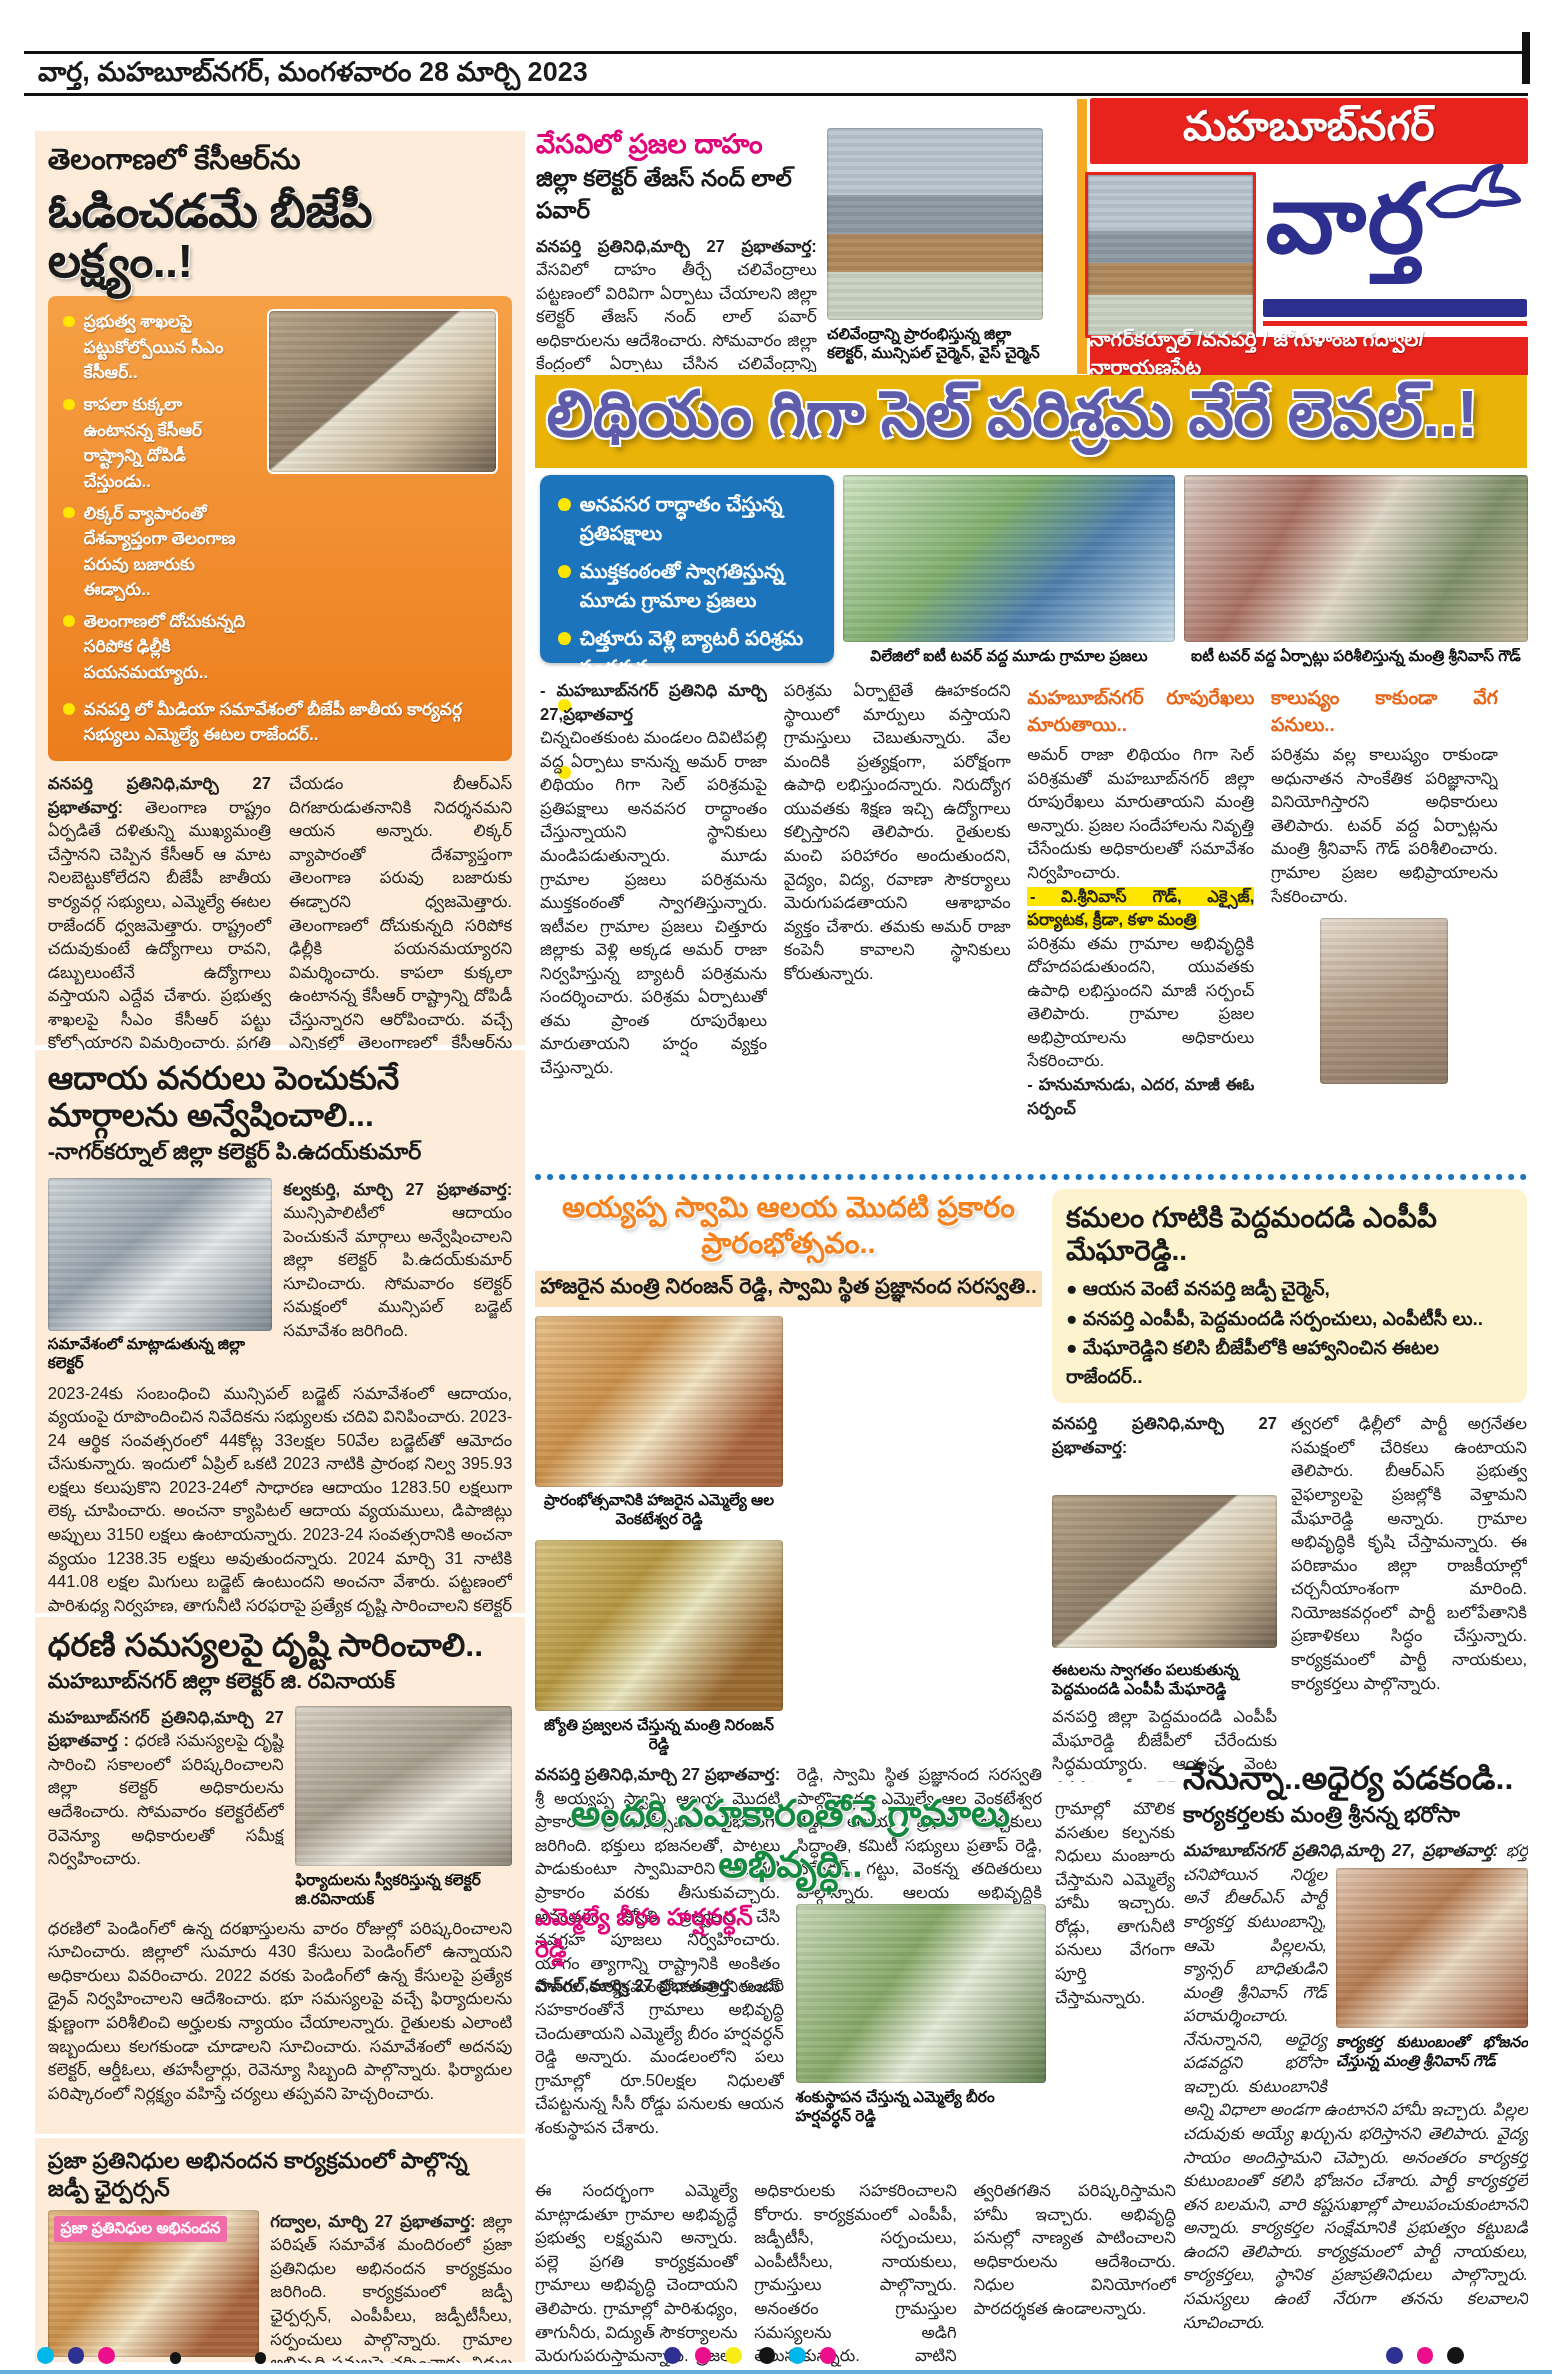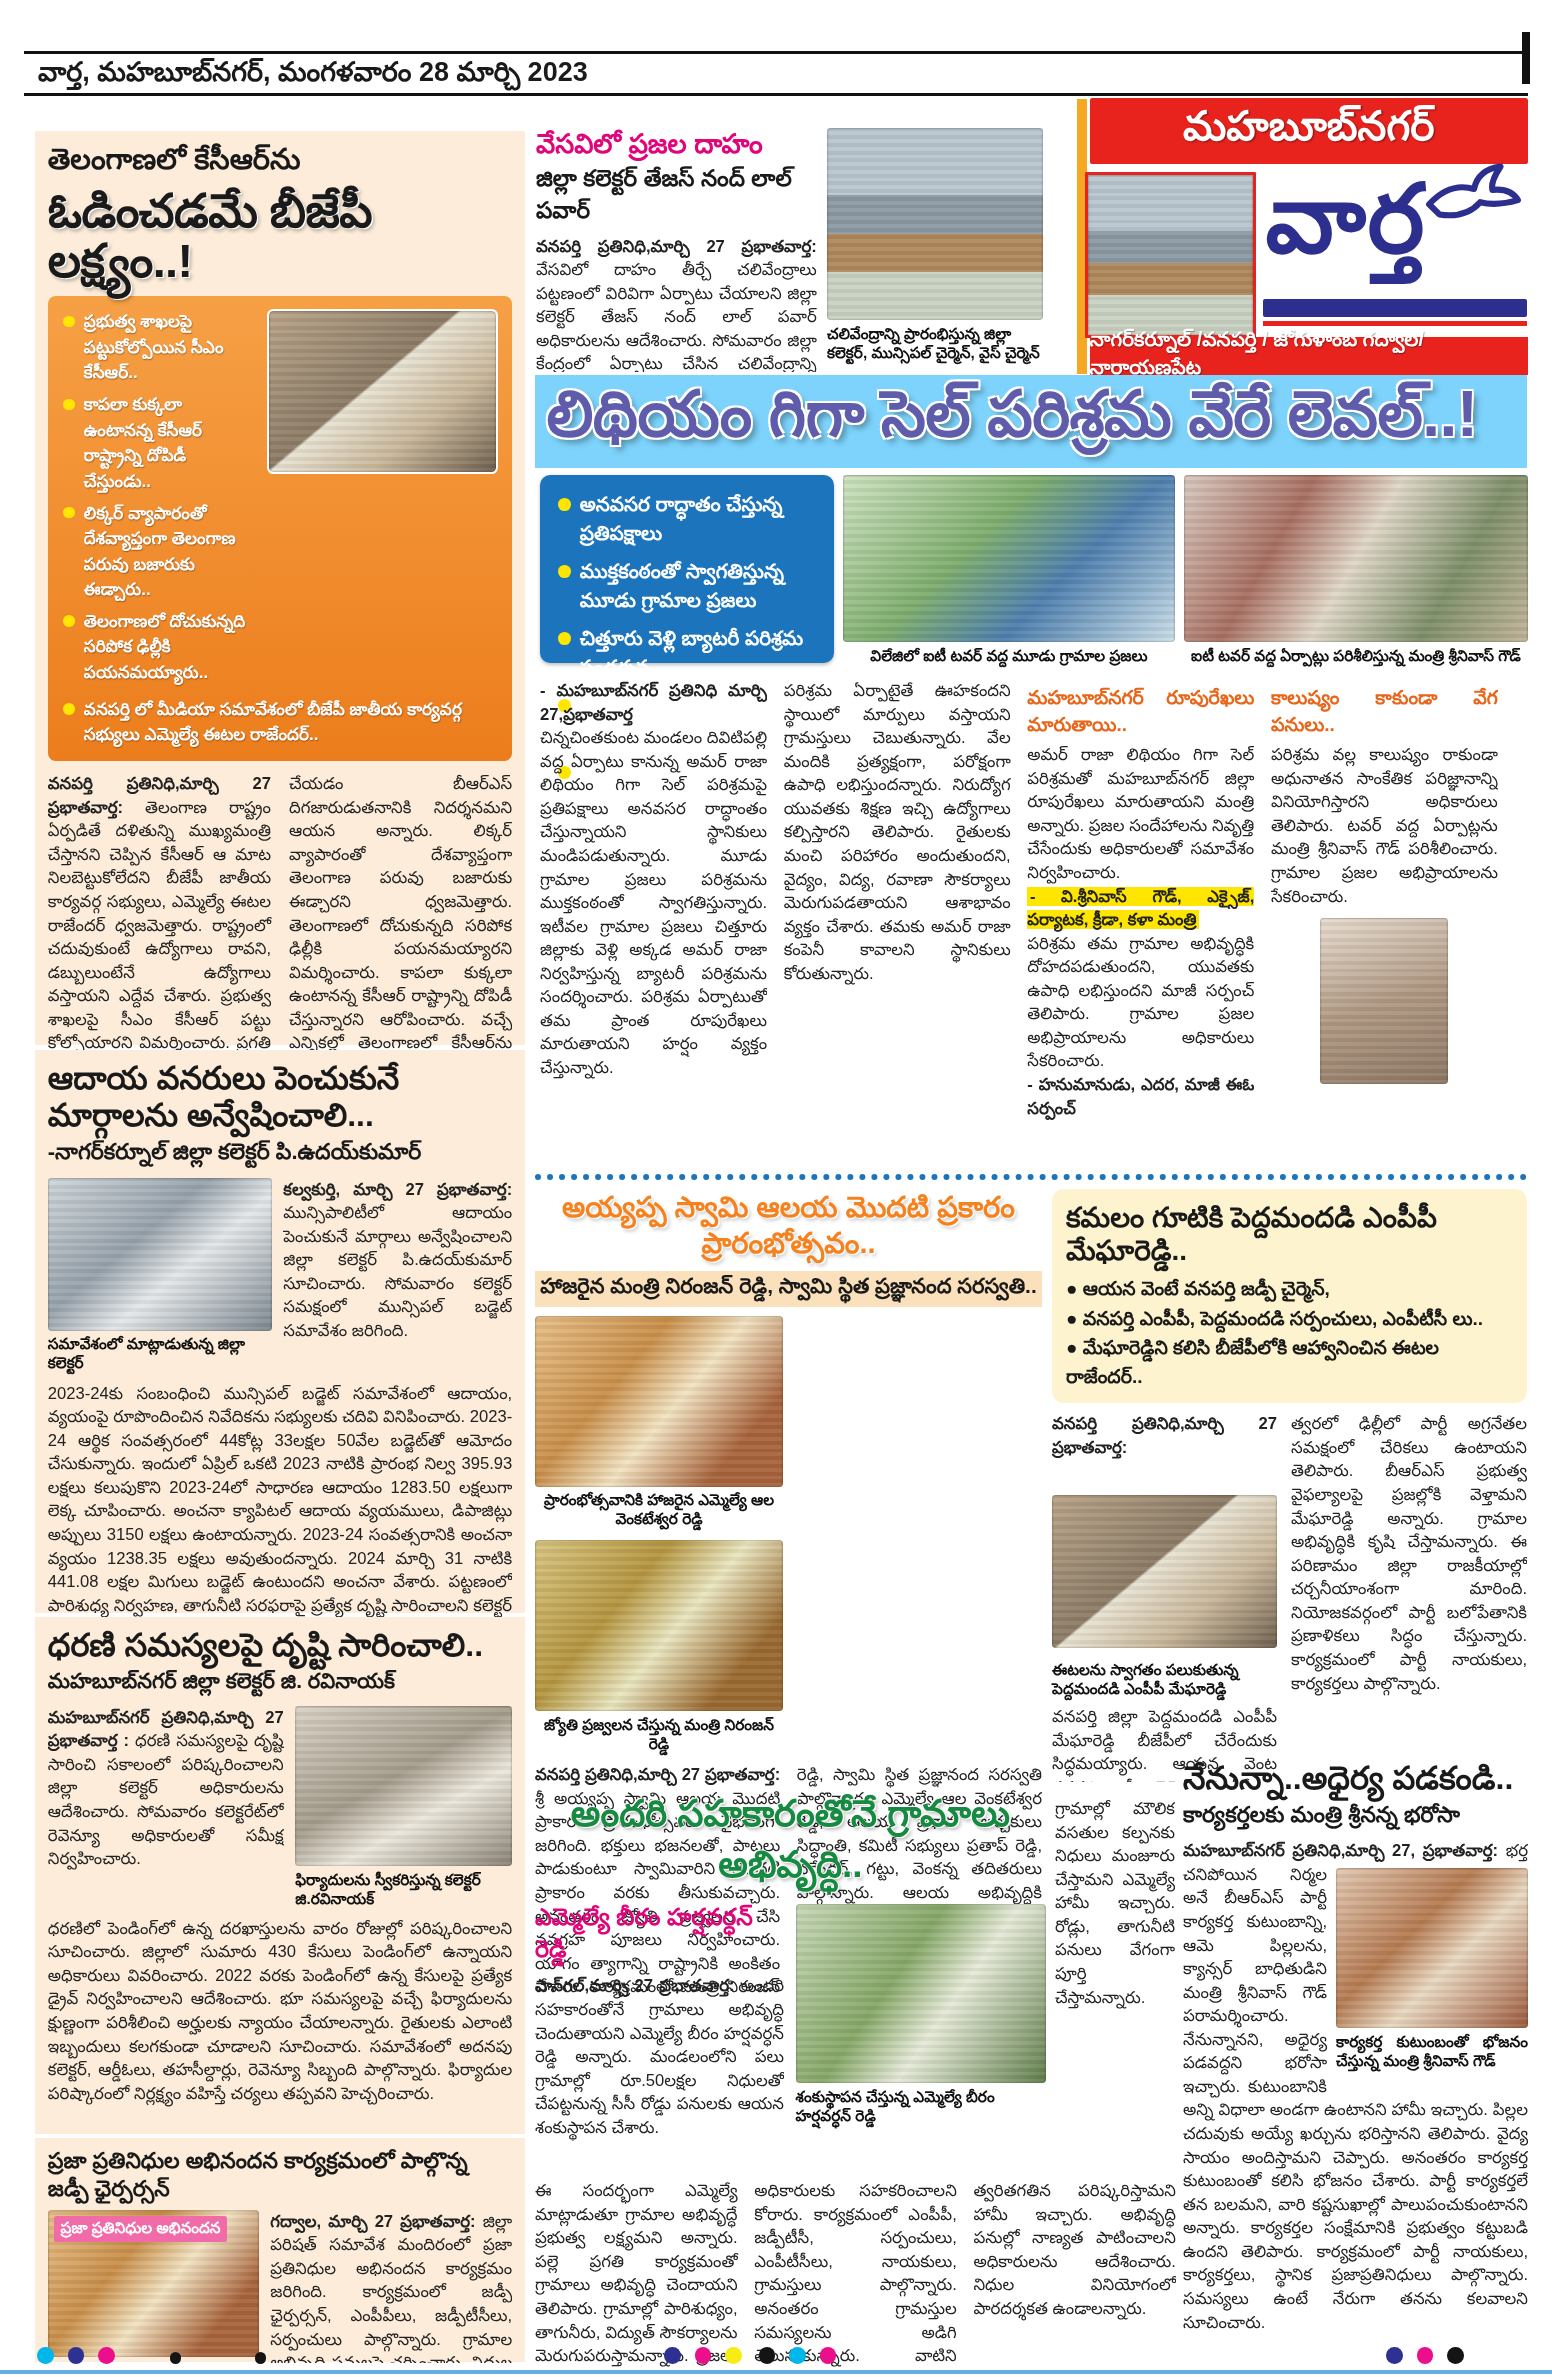--- a/index.html
+++ b/index.html
@@ -31,21 +31,21 @@
   .obox{background:linear-gradient(180deg,#f6a045,#ec7d1c);border-radius:7.7px;padding:12.8px 14px;}
   .obul{position:relative;padding-left:22px;color:#fff;font-weight:bold;font-size:17px;
         line-height:1.5;margin-bottom:6.4px;text-shadow:0.6px 0.6px 1.3px rgba(0,0,0,.35);}
   .obul:before{content:"";position:absolute;left:1.3px;top:6.4px;width:11.5px;height:11.5px;border-radius:50%;background:#ffe600;}
   .bluebox{background:#1b74bc;border-radius:10.2px;padding:15.3px 16.6px;box-shadow:0 1.9px 3.8px rgba(0,0,0,.25);}
   .bbul{position:relative;padding-left:23px;color:#fff;font-weight:bold;font-size:20px;line-height:1.45;margin-bottom:9px;}
   .bbul:before{content:"";position:absolute;left:1.3px;top:7.7px;width:12.8px;height:12.8px;border-radius:50%;background:#ffe600;}
   .magenta{color:#e0057b;}
   .mhead{font-size:27px;font-weight:800;line-height:1.2;}
   .subhead{font-size:23px;font-weight:bold;margin-top:5.1px;}
-  .lith-band{background:#7dd3fc;}
+  .lith-band{background:#eab308;}
   .lith-head{font-size:64px;font-weight:800;color:#5f5dab;letter-spacing:-0.6px;white-space:nowrap;
     text-shadow:1.9px 1.9px 0 #fff,-1.9px -1.9px 0 #fff,1.9px -1.9px 0 #fff,-1.9px 1.9px 0 #fff,4.5px 4.5px 6.4px rgba(0,0,0,.35);}
   .ohead{color:#f5821f;font-size:29px;font-weight:800;line-height:1.25;
     text-shadow:1.3px 1.3px 0 #fff,-1.3px -1.3px 0 #fff,2.6px 2.6px 3.8px rgba(0,0,0,.2);}
   .osub{color:#e8661a;font-size:19px;font-weight:800;margin:6.4px 0 3.8px;}
   .ghead{color:#168a40;font-size:37px;font-weight:800;
     text-shadow:1.3px 1.3px 0 #fff,-1.3px -1.3px 0 #fff,2.6px 2.6px 3.8px rgba(0,0,0,.25);}
   .dots-sep{border-top:6.4px dotted #1b74bc;}
   .attr{background:#ffe600;font-weight:bold;padding:0 2.6px;}
   .sig{font-weight:bold;}
@@ -271,21 +271,21 @@
         <div class="caption" style="margin-top:3.8px;">శంకుస్థాపన చేస్తున్న ఎమ్మెల్యే బీరం హర్షవర్ధన్ రెడ్డి</div>
       </div>
     </div>
     <div class="body-txt jus" style="margin-top:12.8px;columns:3;column-gap:16.6px;height:255px;overflow:hidden;">ఈ సందర్భంగా ఎమ్మెల్యే మాట్లాడుతూ గ్రామాల అభివృద్ధే ప్రభుత్వ లక్ష్యమని అన్నారు. పల్లె ప్రగతి కార్యక్రమంతో గ్రామాలు అభివృద్ధి చెందాయని తెలిపారు. గ్రామాల్లో పారిశుధ్యం, తాగునీరు, విద్యుత్ సౌకర్యాలను మెరుగుపరుస్తామన్నారు. ప్రజలు అధికారులకు సహకరించాలని కోరారు. కార్యక్రమంలో ఎంపీపీ, జడ్పీటీసీ, సర్పంచులు, ఎంపీటీసీలు, నాయకులు, గ్రామస్తులు పాల్గొన్నారు. అనంతరం గ్రామస్తుల సమస్యలను అడిగి తెలుసుకున్నారు. వాటిని త్వరితగతిన పరిష్కరిస్తామని హామీ ఇచ్చారు. అభివృద్ధి పనుల్లో నాణ్యత పాటించాలని అధికారులను ఆదేశించారు. నిధుల వినియోగంలో పారదర్శకత ఉండాలన్నారు.</div>
   </div>
   <div class="abs body-txt jus" style="left:1055px;top:1797px;width:120px;height:268px;overflow:hidden;">గ్రామాల్లో మౌలిక వసతుల కల్పనకు నిధులు మంజూరు చేస్తామని ఎమ్మెల్యే హామీ ఇచ్చారు. రోడ్లు, తాగునీటి పనులు వేగంగా పూర్తి చేస్తామన్నారు.</div>
 
   <div class="abs" style="left:1183px;top:1760px;width:345px;height:603px;">
     <div class="colhead">నేనున్నా..అధైర్య పడకండి..</div>
     <div class="subhead" style="font-size:22px;">కార్యకర్తలకు మంత్రి శ్రీనన్న భరోసా</div>
-    <div class="body-txt jus" style="margin-top:6.4px;height:511px;overflow:hidden;">
+    <div class="body-txt jus" style="margin-top:6.4px;height:511px;overflow:hidden;font-style:italic;">
       <span class="dl">మహబూబ్‌నగర్ ప్రతినిధి,మార్చి 27, ప్రభాతవార్త:</span>
       <span style="float:right;width:192px;margin:5.1px 0 5.1px 9px;">
         <span class="ph ph-j" style="display:block;width:192px;height:160px;"></span>
         <span class="caption" style="display:block;margin-top:3.8px;">కార్యకర్త కుటుంబంతో భోజనం చేస్తున్న మంత్రి శ్రీనివాస్ గౌడ్</span>
       </span>
       <span>భర్త చనిపోయిన నిర్మల అనే బీఆర్ఎస్ పార్టీ కార్యకర్త కుటుంబాన్ని, ఆమె పిల్లలను, క్యాన్సర్ బాధితుడిని మంత్రి శ్రీనివాస్ గౌడ్ పరామర్శించారు. నేనున్నానని, అధైర్య పడవద్దని భరోసా ఇచ్చారు. కుటుంబానికి అన్ని విధాలా అండగా ఉంటానని హామీ ఇచ్చారు. పిల్లల చదువుకు అయ్యే ఖర్చును భరిస్తానని తెలిపారు. వైద్య సాయం అందిస్తామని చెప్పారు. అనంతరం కార్యకర్త కుటుంబంతో కలిసి భోజనం చేశారు. పార్టీ కార్యకర్తలే తన బలమని, వారి కష్టసుఖాల్లో పాలుపంచుకుంటానని అన్నారు. కార్యకర్తల సంక్షేమానికి ప్రభుత్వం కట్టుబడి ఉందని తెలిపారు. కార్యక్రమంలో పార్టీ నాయకులు, కార్యకర్తలు, స్థానిక ప్రజాప్రతినిధులు పాల్గొన్నారు. సమస్యలు ఉంటే నేరుగా తనను కలవాలని సూచించారు.</span>
     </div>
   </div>
 
   <div class="abs" style="left:0;top:2370px;width:1552px;height:3.8px;background:#66aede;"></div>

